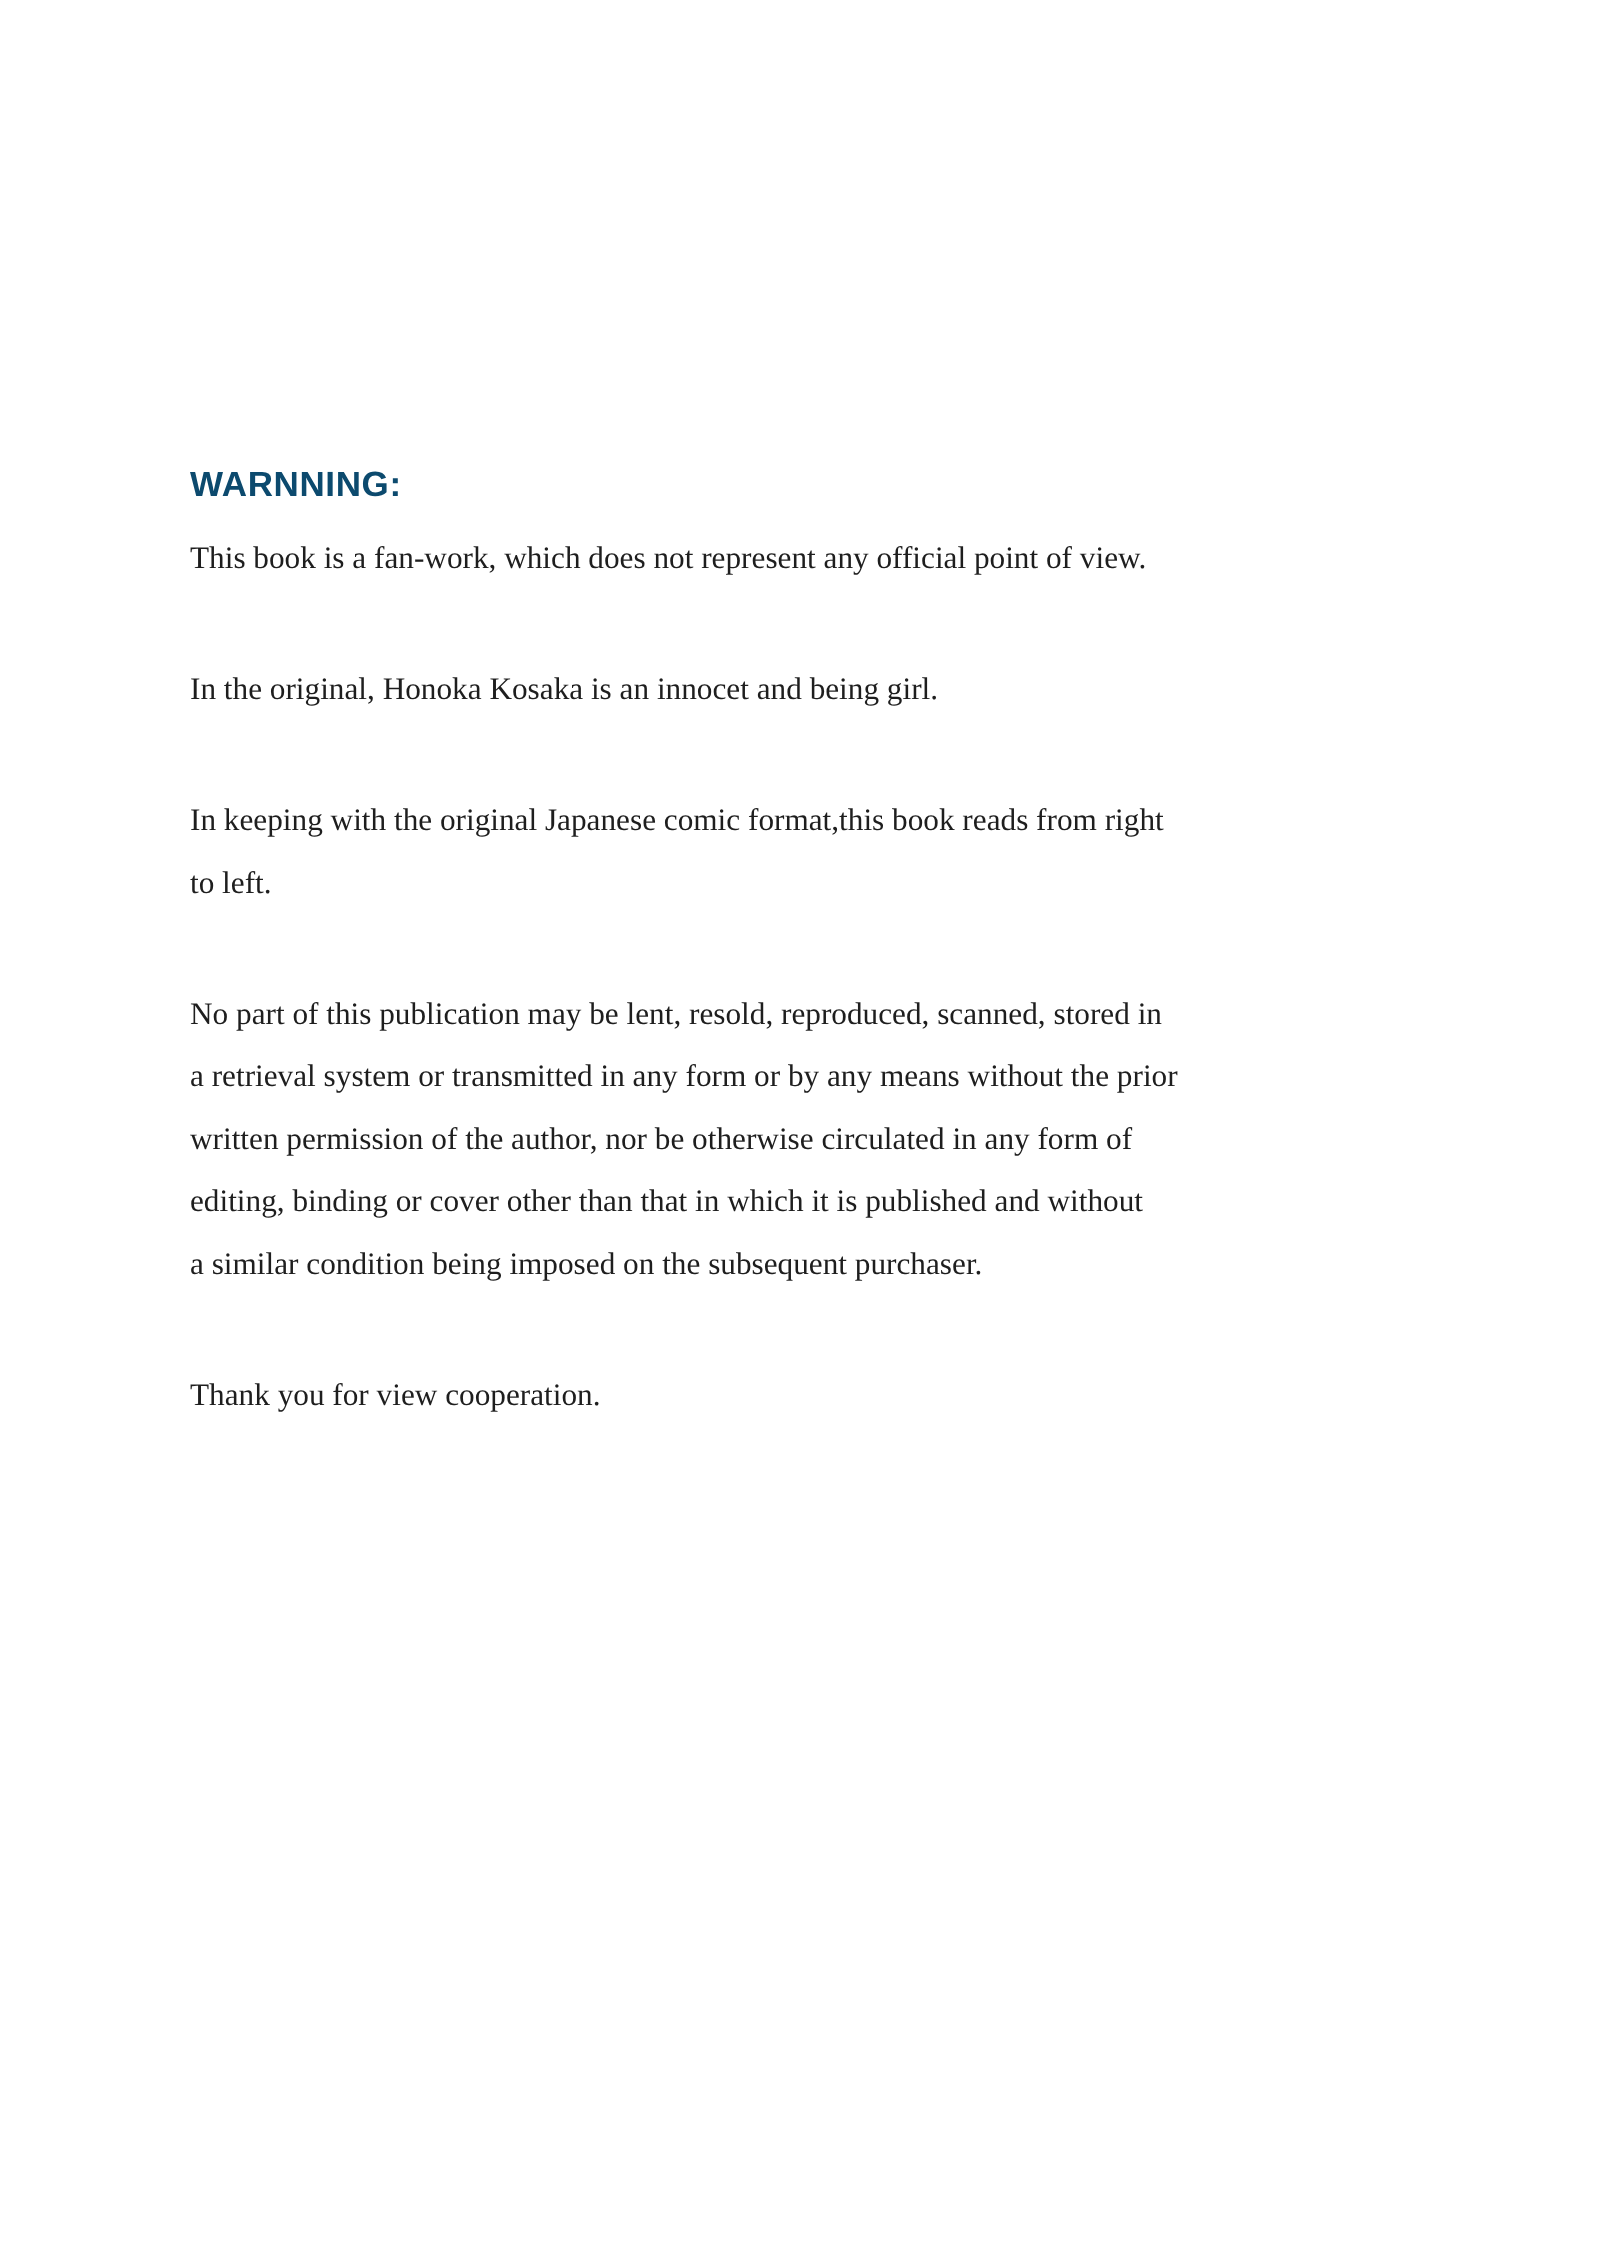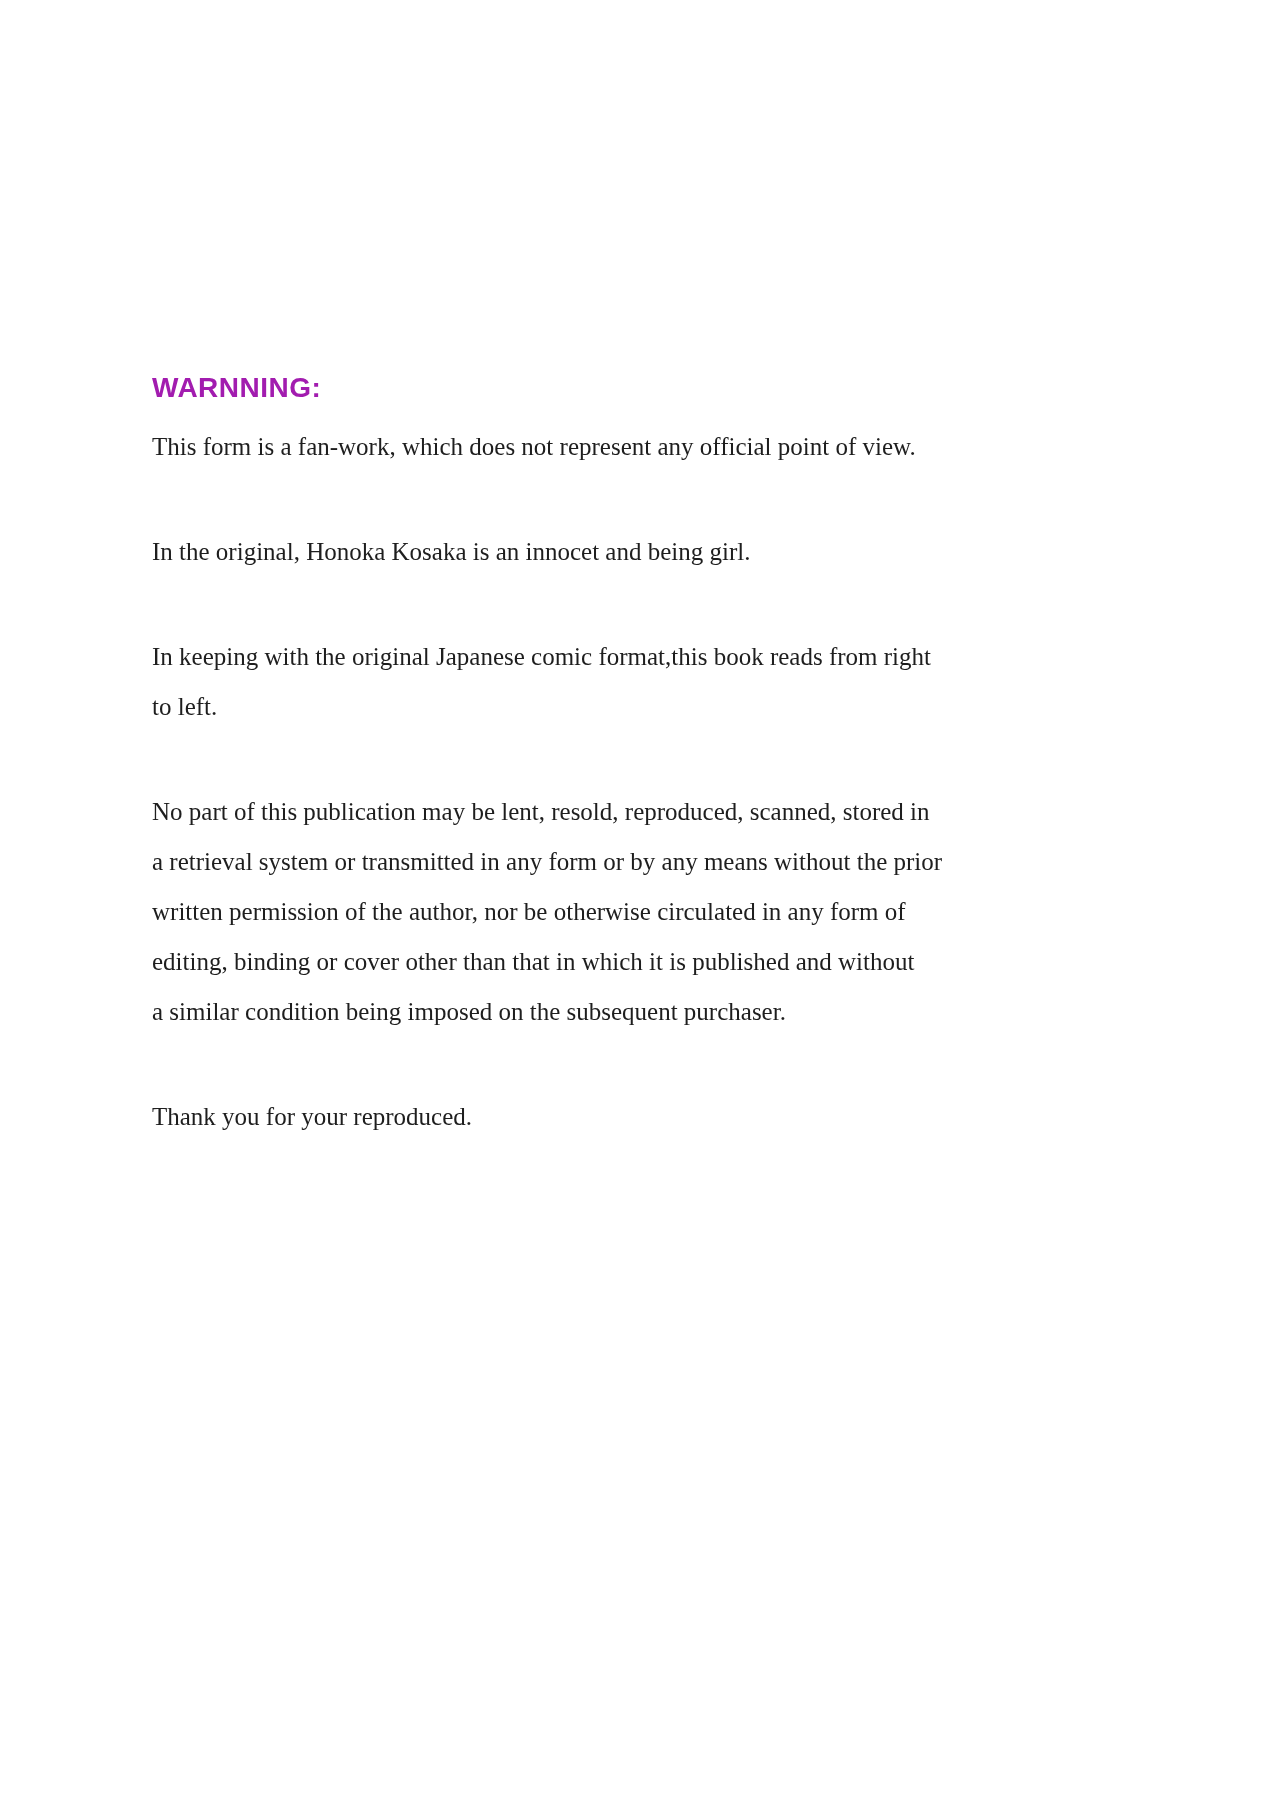--- a/index.html
+++ b/index.html
@@ -20,21 +20,21 @@
     left: 152px;
     top: 368px;
     width: 830px;
   }
   .heading {
     font-family: "Liberation Sans", "DejaVu Sans", sans-serif;
     font-weight: bold;
     font-size: 28px;
     line-height: 40px;
     letter-spacing: 0.5px;
-    color: #a21caf;
+    color: #0c4a6e;
     margin: 0 0 14px 0;
   }
   .para {
     font-family: "Liberation Serif", "DejaVu Serif", serif;
     font-size: 25px;
     line-height: 50px;
     color: #1e1e1e;
     margin: 0 0 55px 0;
     white-space: pre-line;
   }
@@ -42,28 +42,28 @@
     margin-bottom: 0;
   }
 </style>
 </head>
 <body>
 
 <div class="page">
   <div class="notice">
     <h1 class="heading">WARNNING:</h1>
 
-    <p class="para">This form is a fan-work, which does not represent any official point of view.</p>
+    <p class="para">This book is a fan-work, which does not represent any official point of view.</p>
 
     <p class="para">In the original, Honoka Kosaka is an innocet and being girl.</p>
 
     <p class="para">In keeping with the original Japanese comic format,this book reads from right
 to left.</p>
 
     <p class="para">No part of this publication may be lent, resold, reproduced, scanned, stored in
 a retrieval system or transmitted in any form or by any means without the prior
 written permission of the author, nor be otherwise circulated in any form of
 editing, binding or cover other than that in which it is published and without
 a similar condition being imposed on the subsequent purchaser.</p>
 
-    <p class="para">Thank you for your reproduced.</p>
+    <p class="para">Thank you for view cooperation.</p>
   </div>
 </div>
 
 </body></html>

